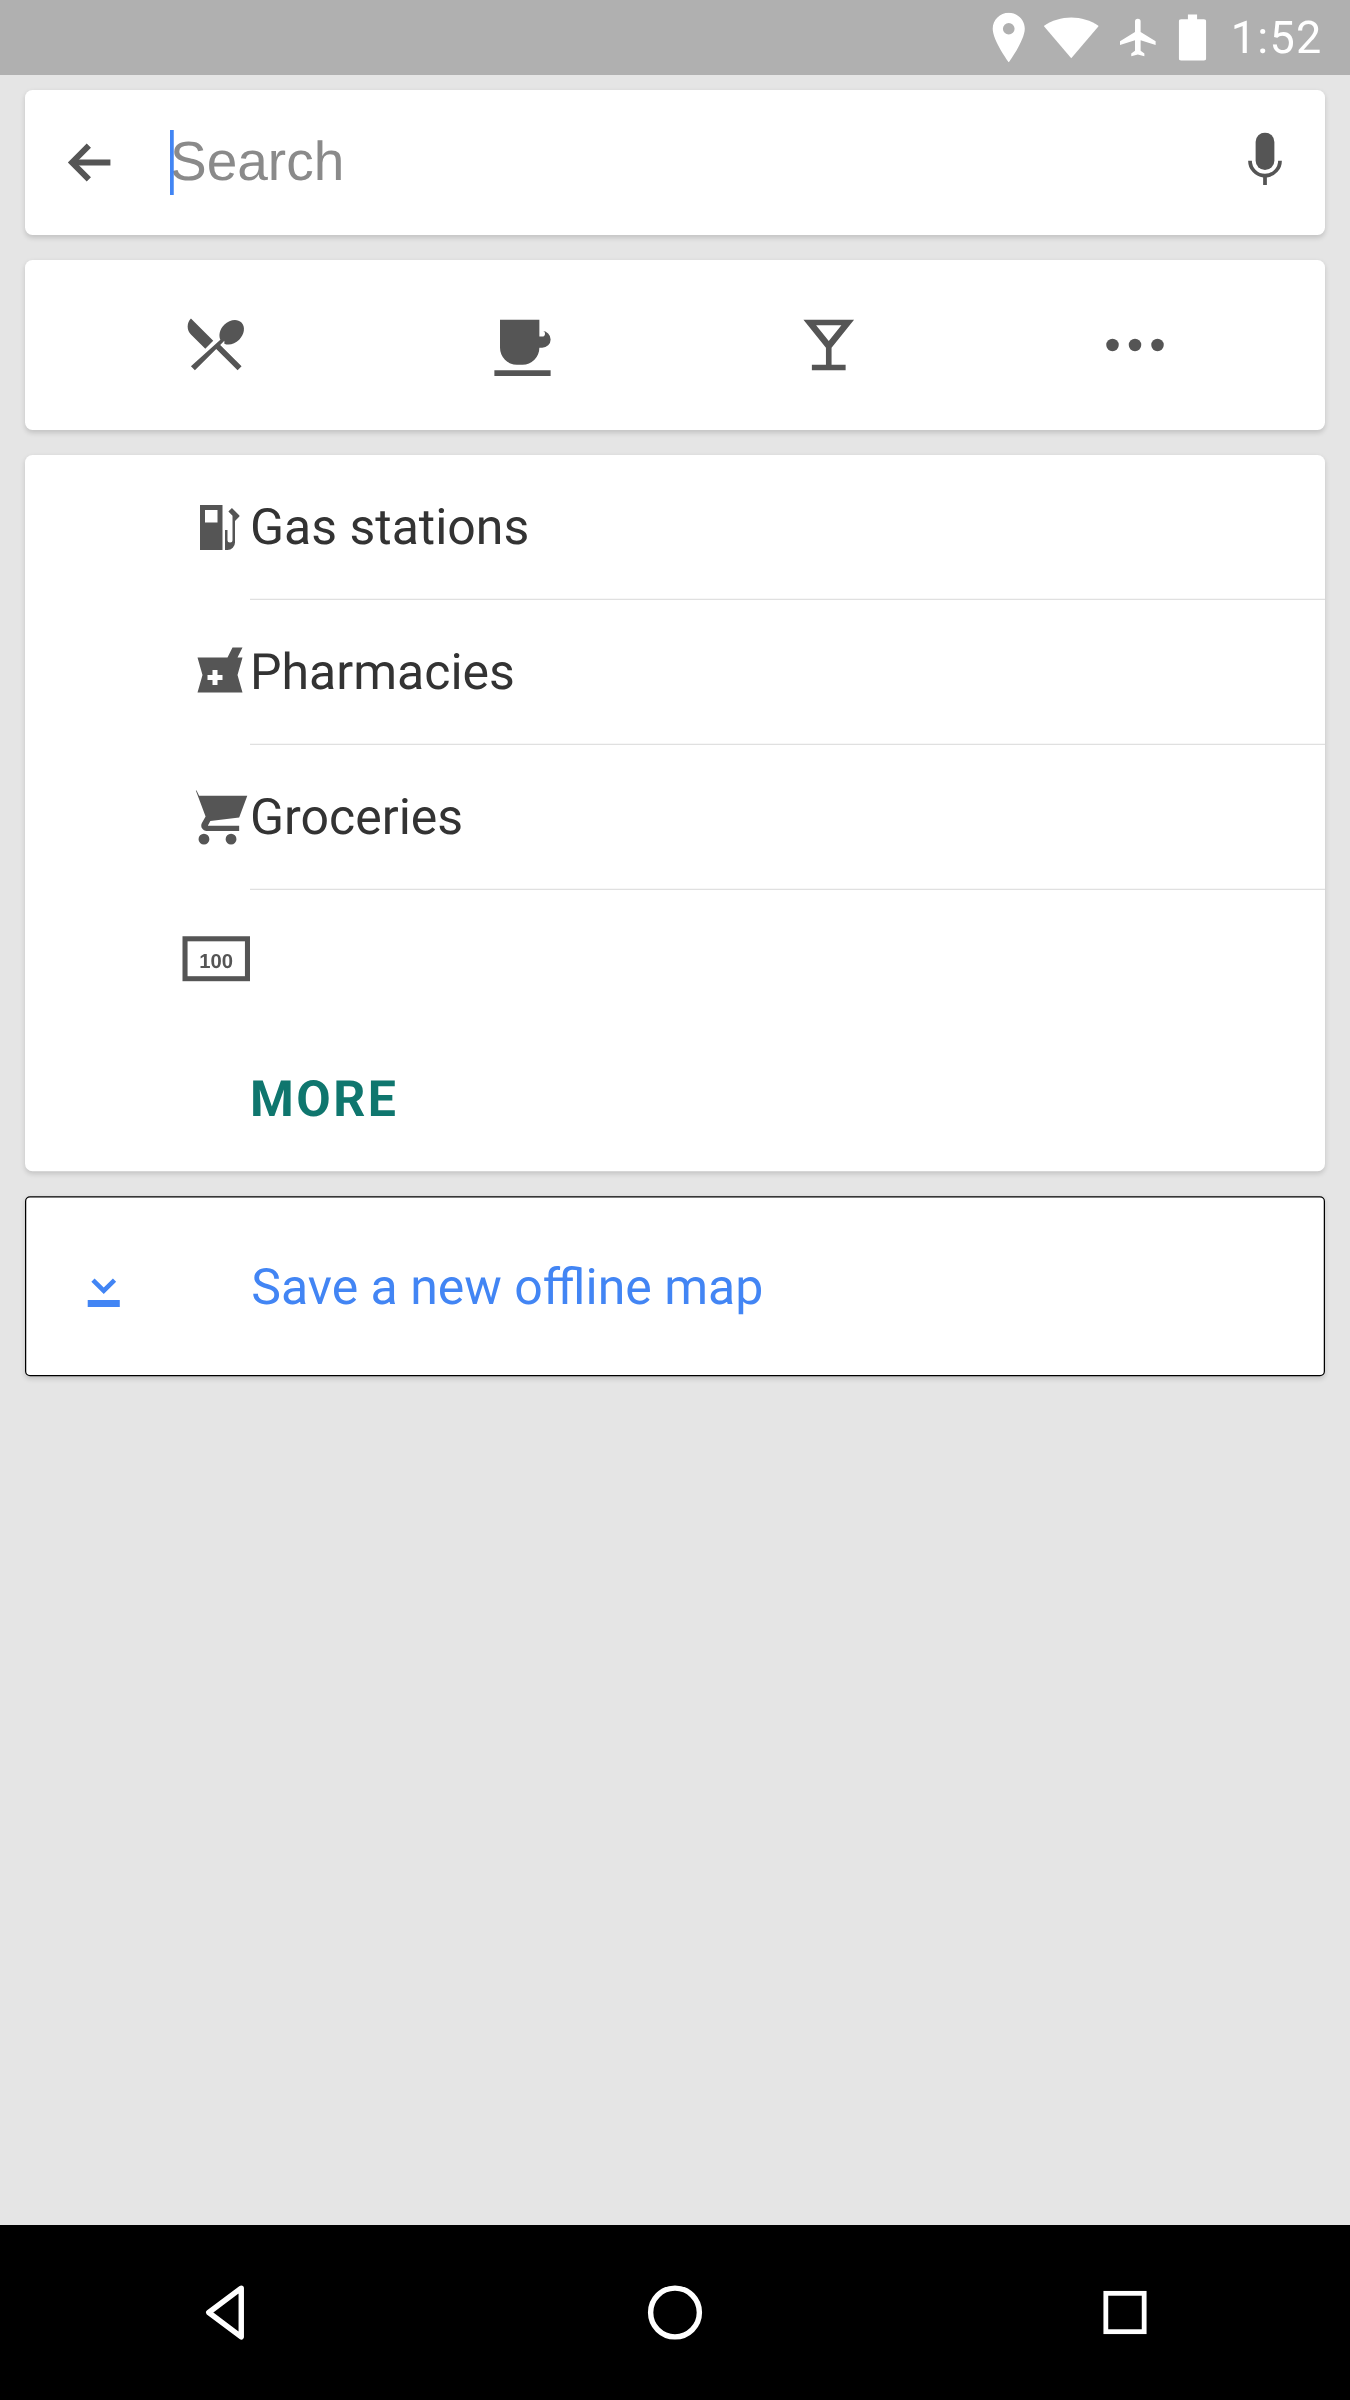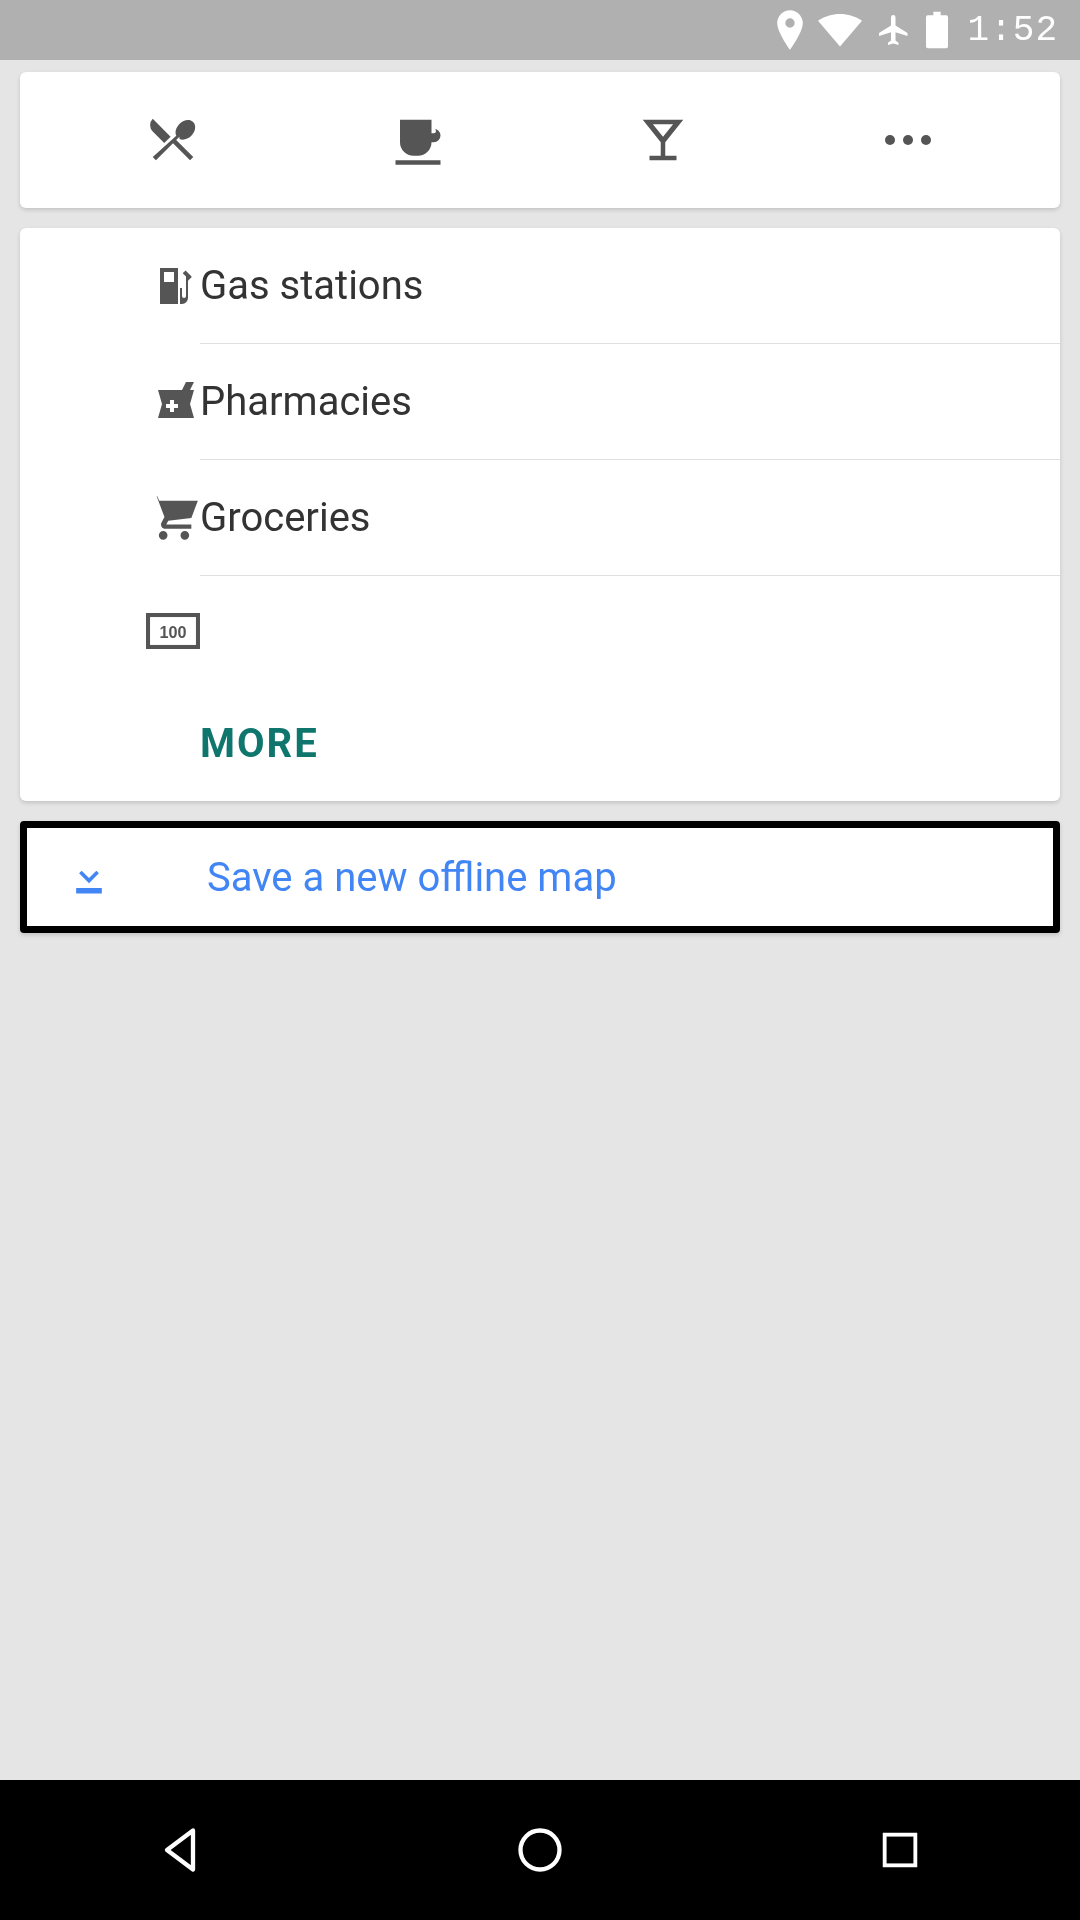--- a/index.html
+++ b/index.html
@@ -12,21 +12,21 @@
     background: #b0b0b0;
     display: flex;
     align-items: center;
     justify-content: flex-end;
     padding: 0 22px;
     color: #ffffff;
     font-size: 36px;
     gap: 14px;
   }
   .status-bar .status-icon { display:flex; align-items:center; justify-content:center; }
-  .status-bar .time { font-weight: 400; letter-spacing: 1px; margin-left: 6px; font-family: Liberation Mono, monospace; }
+  .status-bar .time { font-weight: 400; letter-spacing: 1px; margin-left: 6px; }
 
   
   .content {
     flex: 1;
     background: #e5e5e5;
     padding: 12px 20px 0 20px;
     display: flex;
     flex-direction: column;
     gap: 20px;
   }
@@ -113,23 +113,23 @@
     color: #0f766e;
     font-weight: 700;
     letter-spacing: 2px;
     border-bottom: none;
   }
 
   
   .offline-card {
     display: flex;
     align-items: center;
-    height: 112px;
+    height: 144px;
     padding: 0 40px;
-    border: 7px solid #000000;
+    border: 1px solid #000000;
     border-radius: 4px;
   }
   .offline-card .icon-slot {
     width: 140px;
     color: #4285f4;
     display:flex; align-items:center;
   }
   .offline-card .label-slot {
     flex: 1;
     color: #4285f4;
@@ -171,20 +171,37 @@
   <span class="status-icon">
     <svg width="22" height="38" viewBox="0 0 12 20" fill="#ffffff">
         <path d="M4 0h4v2h3a1 1 0 0 1 1 1v16a1 1 0 0 1-1 1H1a1 1 0 0 1-1-1V3a1 1 0 0 1 1-1h3V0z"></path>
       </svg>
   </span>
   <span class="time">1:52</span>
 </div>
 
 <div class="content">
 
+  <div class="card search-card">
+    <span>
+      <svg width="46" height="46" viewBox="0 0 24 24" fill="none" stroke="#555" stroke-width="2.5">
+          <path d="M20 12H4"></path>
+          <path d="M11 5l-7 7 7 7"></path>
+        </svg>
+    </span>
+    <div class="cursor-placeholder">
+      <input class="search-input" type="text" placeholder="Search" style="">
+    </div>
+    <span>
+      <svg width="36" height="48" viewBox="0 0 24 32" fill="#555">
+          <path d="M12 20a5 5 0 0 0 5-5V5a5 5 0 0 0-10 0v10a5 5 0 0 0 5 5z"></path>
+          <path d="M19 15a7 7 0 0 1-14 0H3a9 9 0 0 0 8 8.94V28h2v-4.06A9 9 0 0 0 21 15h-2z"></path>
+        </svg>
+    </span>
+  </div>
 
   <div class="card quick-row">
     <div class="quick-btn">
       <span>
         <svg width="54" height="54" viewBox="0 0 24 24" fill="#555">
             <path d="M8.1 13.34l2.83-2.83L3 2.59A4 4 0 0 0 3 8.24l5.1 5.1zm6.78-1.81c1.53.71 3.68.21 5.27-1.38 1.91-1.91 2.28-4.65.81-6.12-1.46-1.47-4.2-1.1-6.12.81-1.59 1.59-2.09 3.74-1.38 5.27L3 19.59 4.41 21 12 13.41 19.59 21 21 19.59l-7.59-7.59 1.47-1.47z"></path>
           </svg>
       </span>
     </div>
     <div class="quick-btn">

